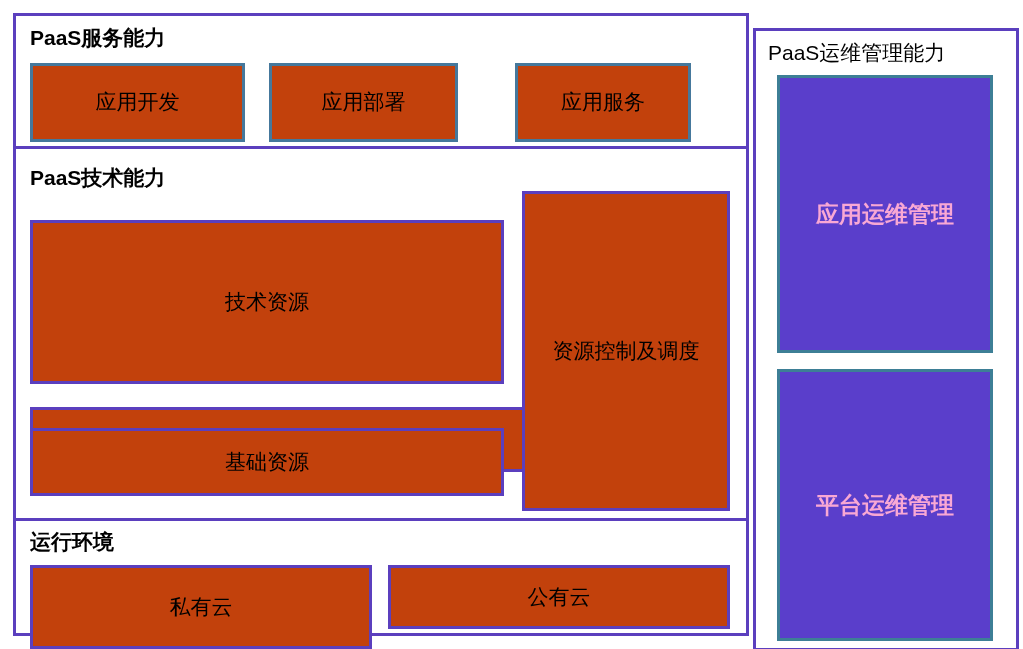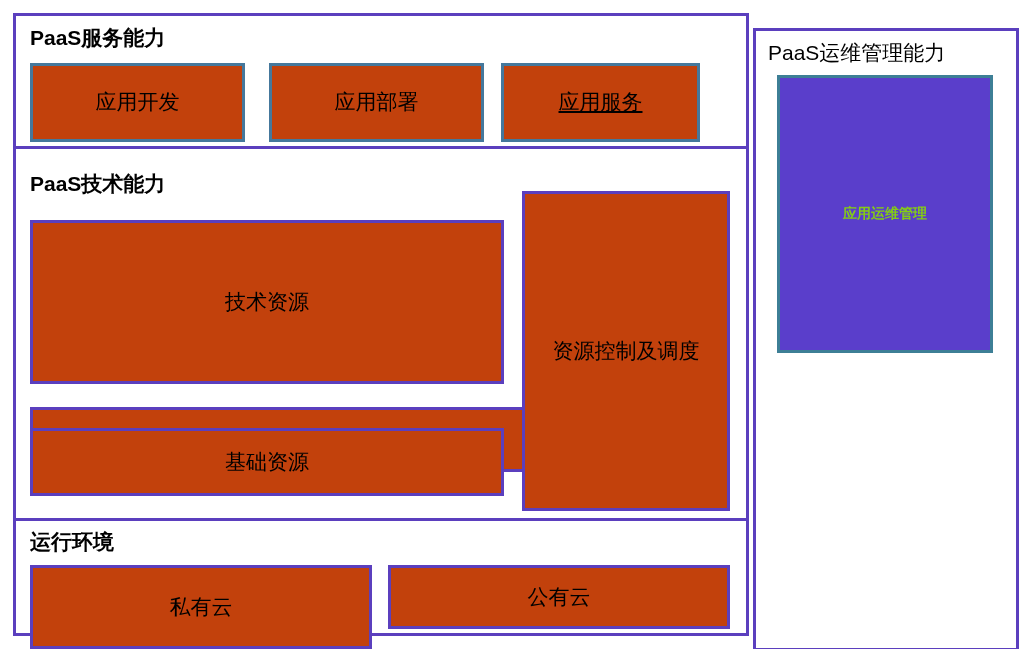--- a/index.html
+++ b/index.html
@@ -98,22 +98,22 @@
   .border-steel {
     border: 3px solid #45789c;
   }
 
   .border-purple {
     border: 3px solid #5b3fbe;
   }
 
   .box-purple {
     background: #5a3ecb;
-    color: #84cc16;
-    font-size: 14px;
+    color: #f9a8d4;
+    font-size: 23px;
     font-weight: bold;
     border: 3px solid #3d7f96;
     align-items: center;
   }
 
   .box-label {
     display: block;
     padding: 0 6px;
   }
 </style>
@@ -124,33 +124,33 @@
 
   <div id="left-panel" class="panel">
 
     <div class="section">
       <div class="section-title" style="left:14px; top:8px;">PaaS服务能力</div>
 
       <div class="box box-amber border-steel" style="left:14px; top:47px; width:215px; height:79px;">
         <span class="box-label">应用开发</span>
       </div>
 
-      <div class="box box-amber border-steel" style="left:253px; top:47px; width:215px; height:79px;">
+      <div class="box box-amber border-steel" style="left:253px; top:47px; width:189px; height:79px;">
         <span class="box-label">应用部署</span>
       </div>
 
-      <div class="box box-amber border-steel" style="left:485px; top:47px; width:199px; height:79px;text-decoration:underline;">
+      <div class="box box-amber border-steel" style="left:499px; top:47px; width:176px; height:79px;">
         <span class="box-label">应用服务</span>
       </div>
     </div>
 
     <div class="section-divider" style="top:130px;"></div>
 
     <div class="section">
-      <div class="section-title" style="left:14px; top:154px;">PaaS技术能力</div>
+      <div class="section-title" style="left:14px; top:148px;">PaaS技术能力</div>
 
       <div class="box box-amber border-purple" style="left:14px; top:175px; width:474px; height:164px;margin-top:29px;">
         <span class="box-label">技术资源</span>
       </div>
 
       <div class="box box-amber border-purple" style="left:14px; top:347px; width:566px; height:65px;margin-top:44px;">
         <span class="box-label">容器</span>
       </div>
 
       <div class="box box-amber border-purple" style="left:14px; top:412px; width:474px; height:68px;">
@@ -179,16 +179,19 @@
   </div>
 
   <div id="right-panel" class="panel">
 
     <div class="panel-title-plain" style="left:12px; top:8px;">PaaS运维管理能力</div>
 
     <div class="box box-purple" style="left:21px; top:44px; width:216px; height:278px;">
       <span class="box-label">应用运维管理</span>
     </div>
 
+    <div class="box box-purple" style="left:21px; top:338px; width:216px; height:272px;">
+      <span class="box-label">平台运维管理</span>
+    </div>
 
   </div>
 
 </div>
 
 </body></html>

